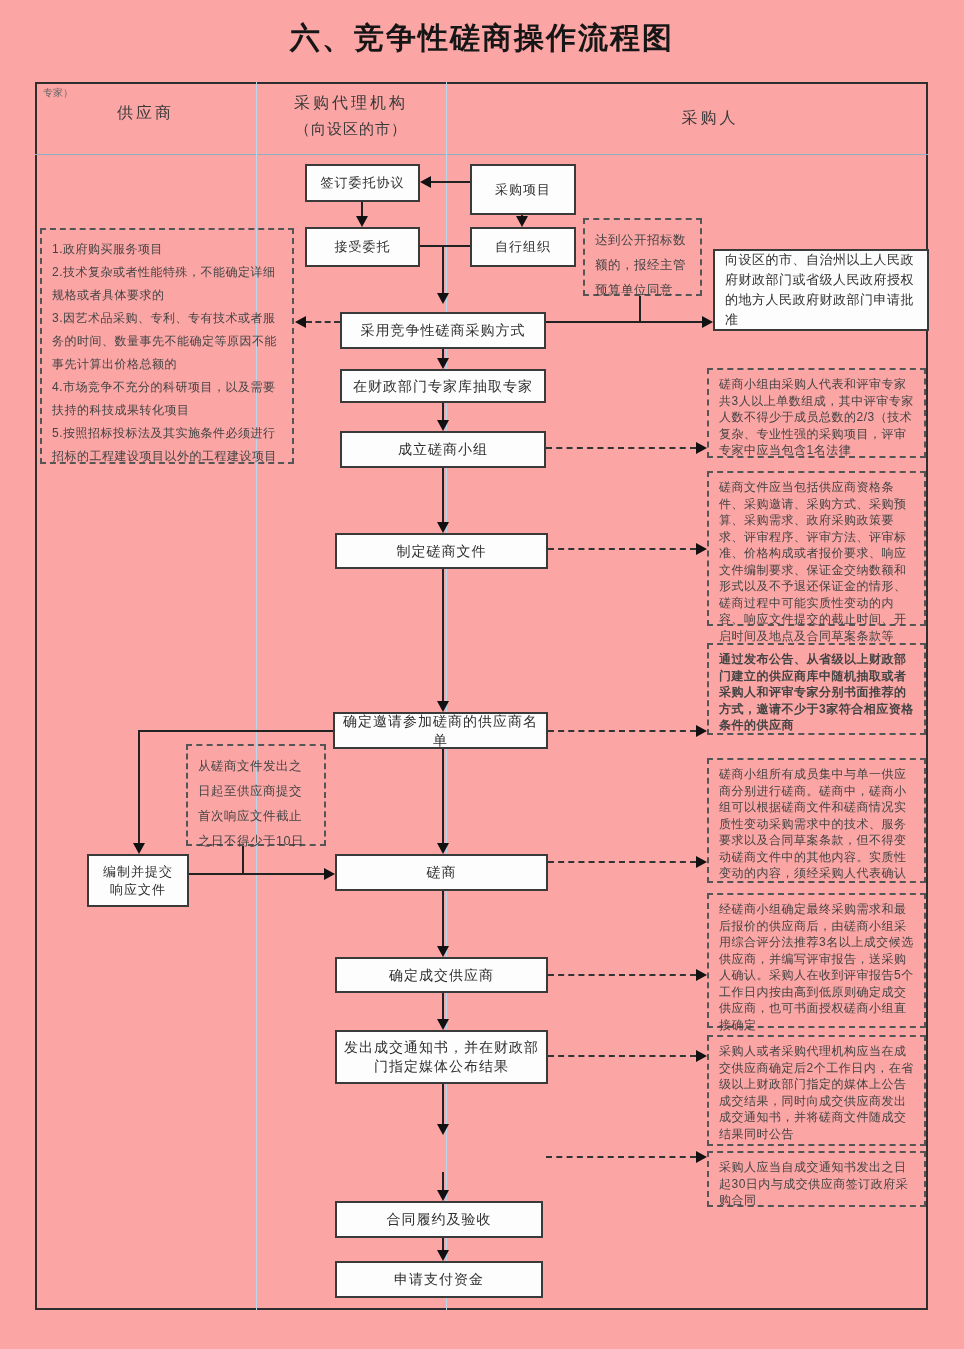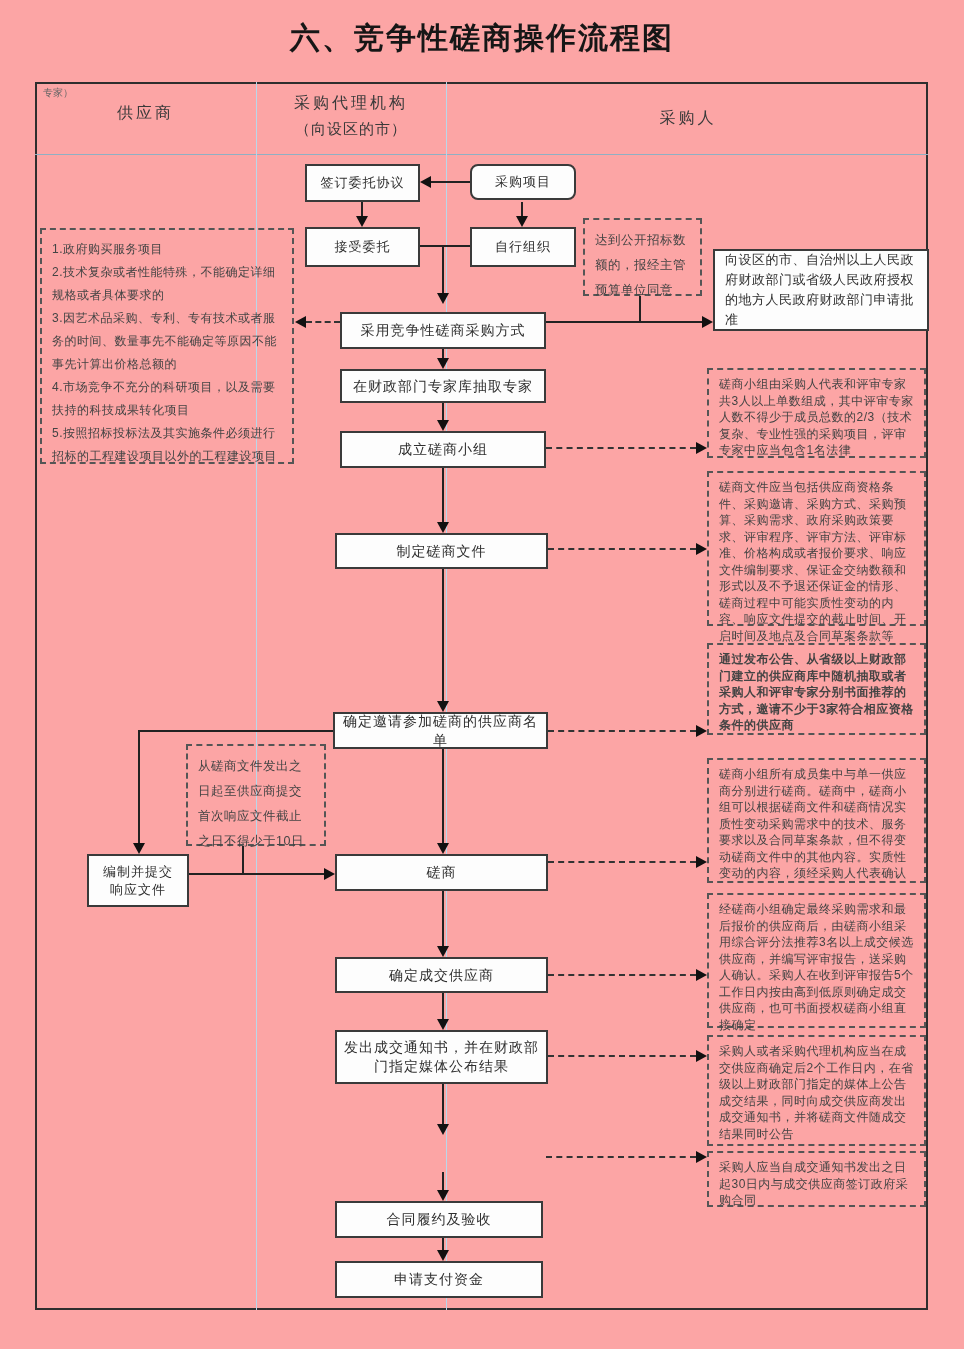--- a/index.html
+++ b/index.html
@@ -57,24 +57,24 @@
   <div class="abs gridline" style="left:35px;top:154px;width:893px;height:0;border-top:1px solid #8fb0c4;"></div>
   <div class="abs gridline" style="left:256px;top:82px;height:1228px;width:0;border-left:1px solid #b9d7ea;"></div>
   <div class="abs gridline" style="left:446px;top:82px;height:1228px;width:0;border-left:1px solid #b9d7ea;"></div>
 
   <div class="abs corner" style="left:43px;top:86px;">专家）</div>
   <div class="abs hdr" style="left:35px;top:103px;width:221px;">供应商</div>
   <div class="abs hdr" style="left:256px;top:93px;width:190px;">
     <div>采购代理机构</div>
     <div class="sub">（向设区的市）</div>
   </div>
-  <div class="abs hdr" style="left:446px;top:108px;width:484px;">采购人</div>
+  <div class="abs hdr" style="left:468px;top:108px;width:484px;">采购人</div>
 
   <div class="abs nbox small" style="left:305px;top:164px;width:115px;height:38px;">签订委托协议</div>
-  <div class="abs nbox small" style="left:470px;top:164px;width:106px;height:36px;border-radius:8px;">采购项目</div>
+  <div class="abs nbox small" style="left:470px;top:164px;width:106px;height:51px;">采购项目</div>
   <div class="abs nbox small" style="left:305px;top:227px;width:115px;height:40px;">接受委托</div>
   <div class="abs nbox small" style="left:470px;top:227px;width:106px;height:40px;">自行组织</div>
   <div class="abs nbox" style="left:340px;top:312px;width:206px;height:37px;">采用竞争性磋商采购方式</div>
   <div class="abs nbox" style="left:340px;top:369px;width:206px;height:34px;">在财政部门专家库抽取专家</div>
   <div class="abs nbox" style="left:340px;top:431px;width:206px;height:37px;">成立磋商小组</div>
   <div class="abs nbox" style="left:335px;top:533px;width:213px;height:36px;">制定磋商文件</div>
   <div class="abs nbox" style="left:333px;top:712px;width:215px;height:37px;">确定邀请参加磋商的供应商名单</div>
   <div class="abs nbox small" style="left:87px;top:854px;width:102px;height:53px;">
     <div>编制并提交</div>
     <div>响应文件</div>

